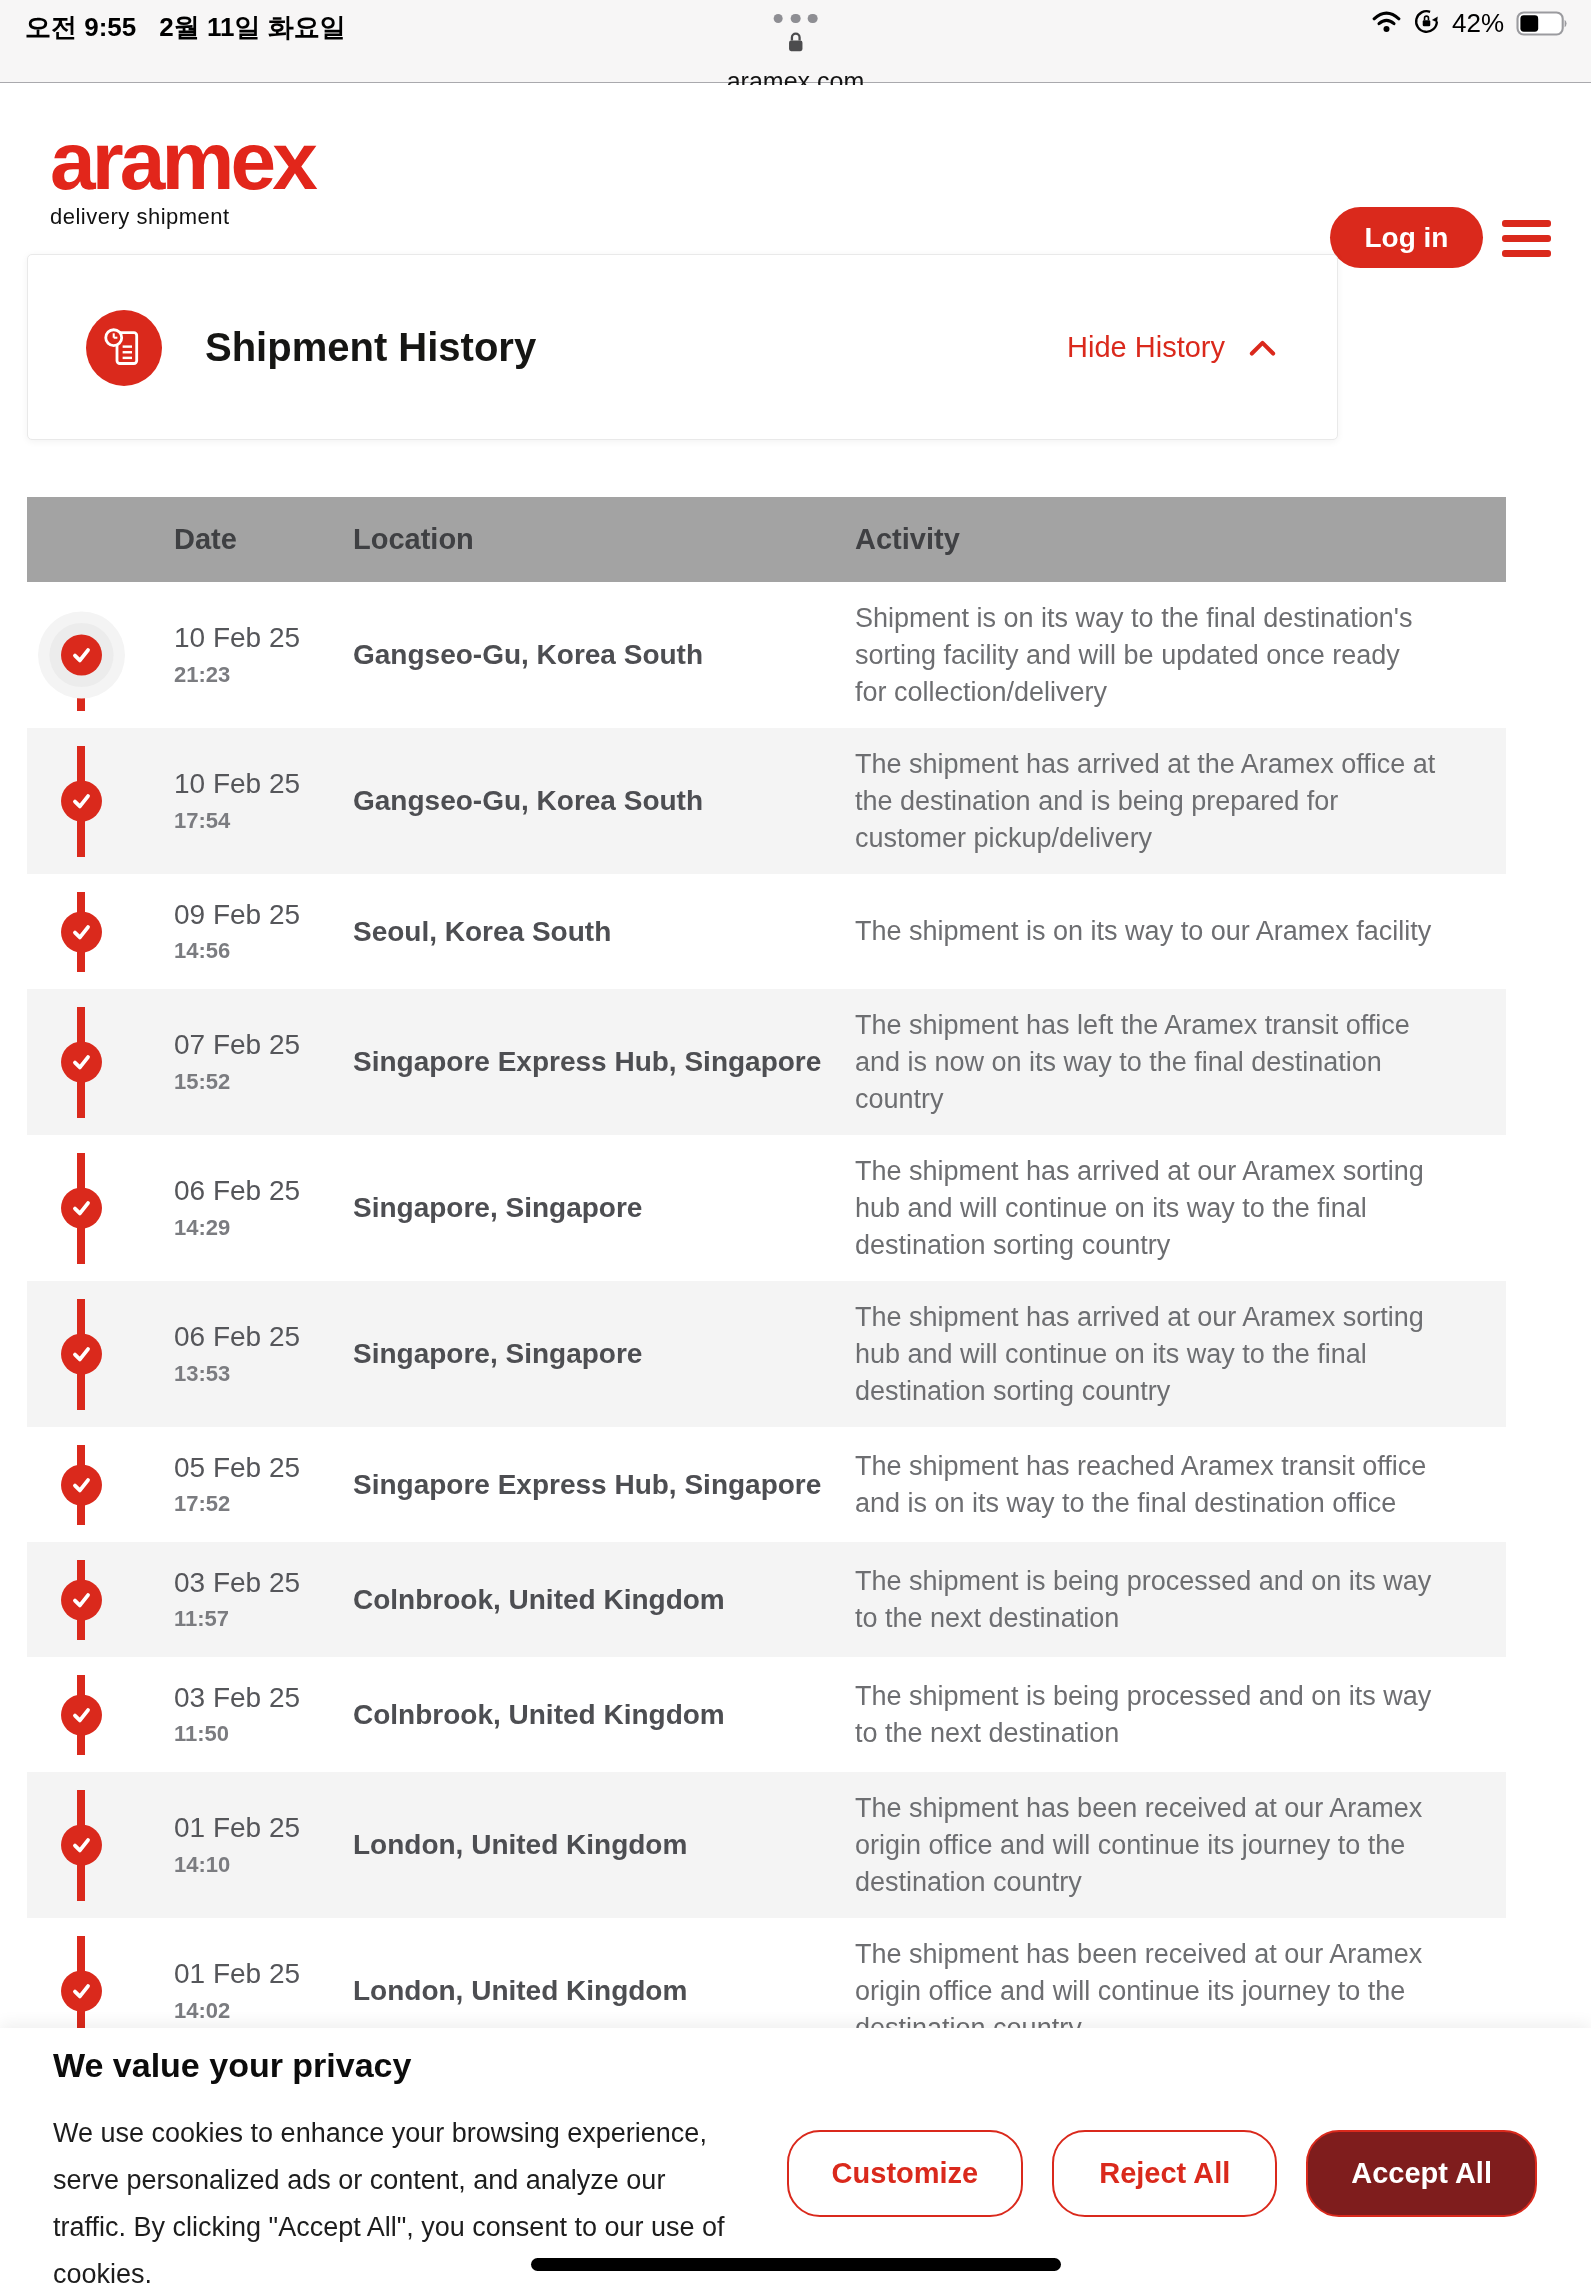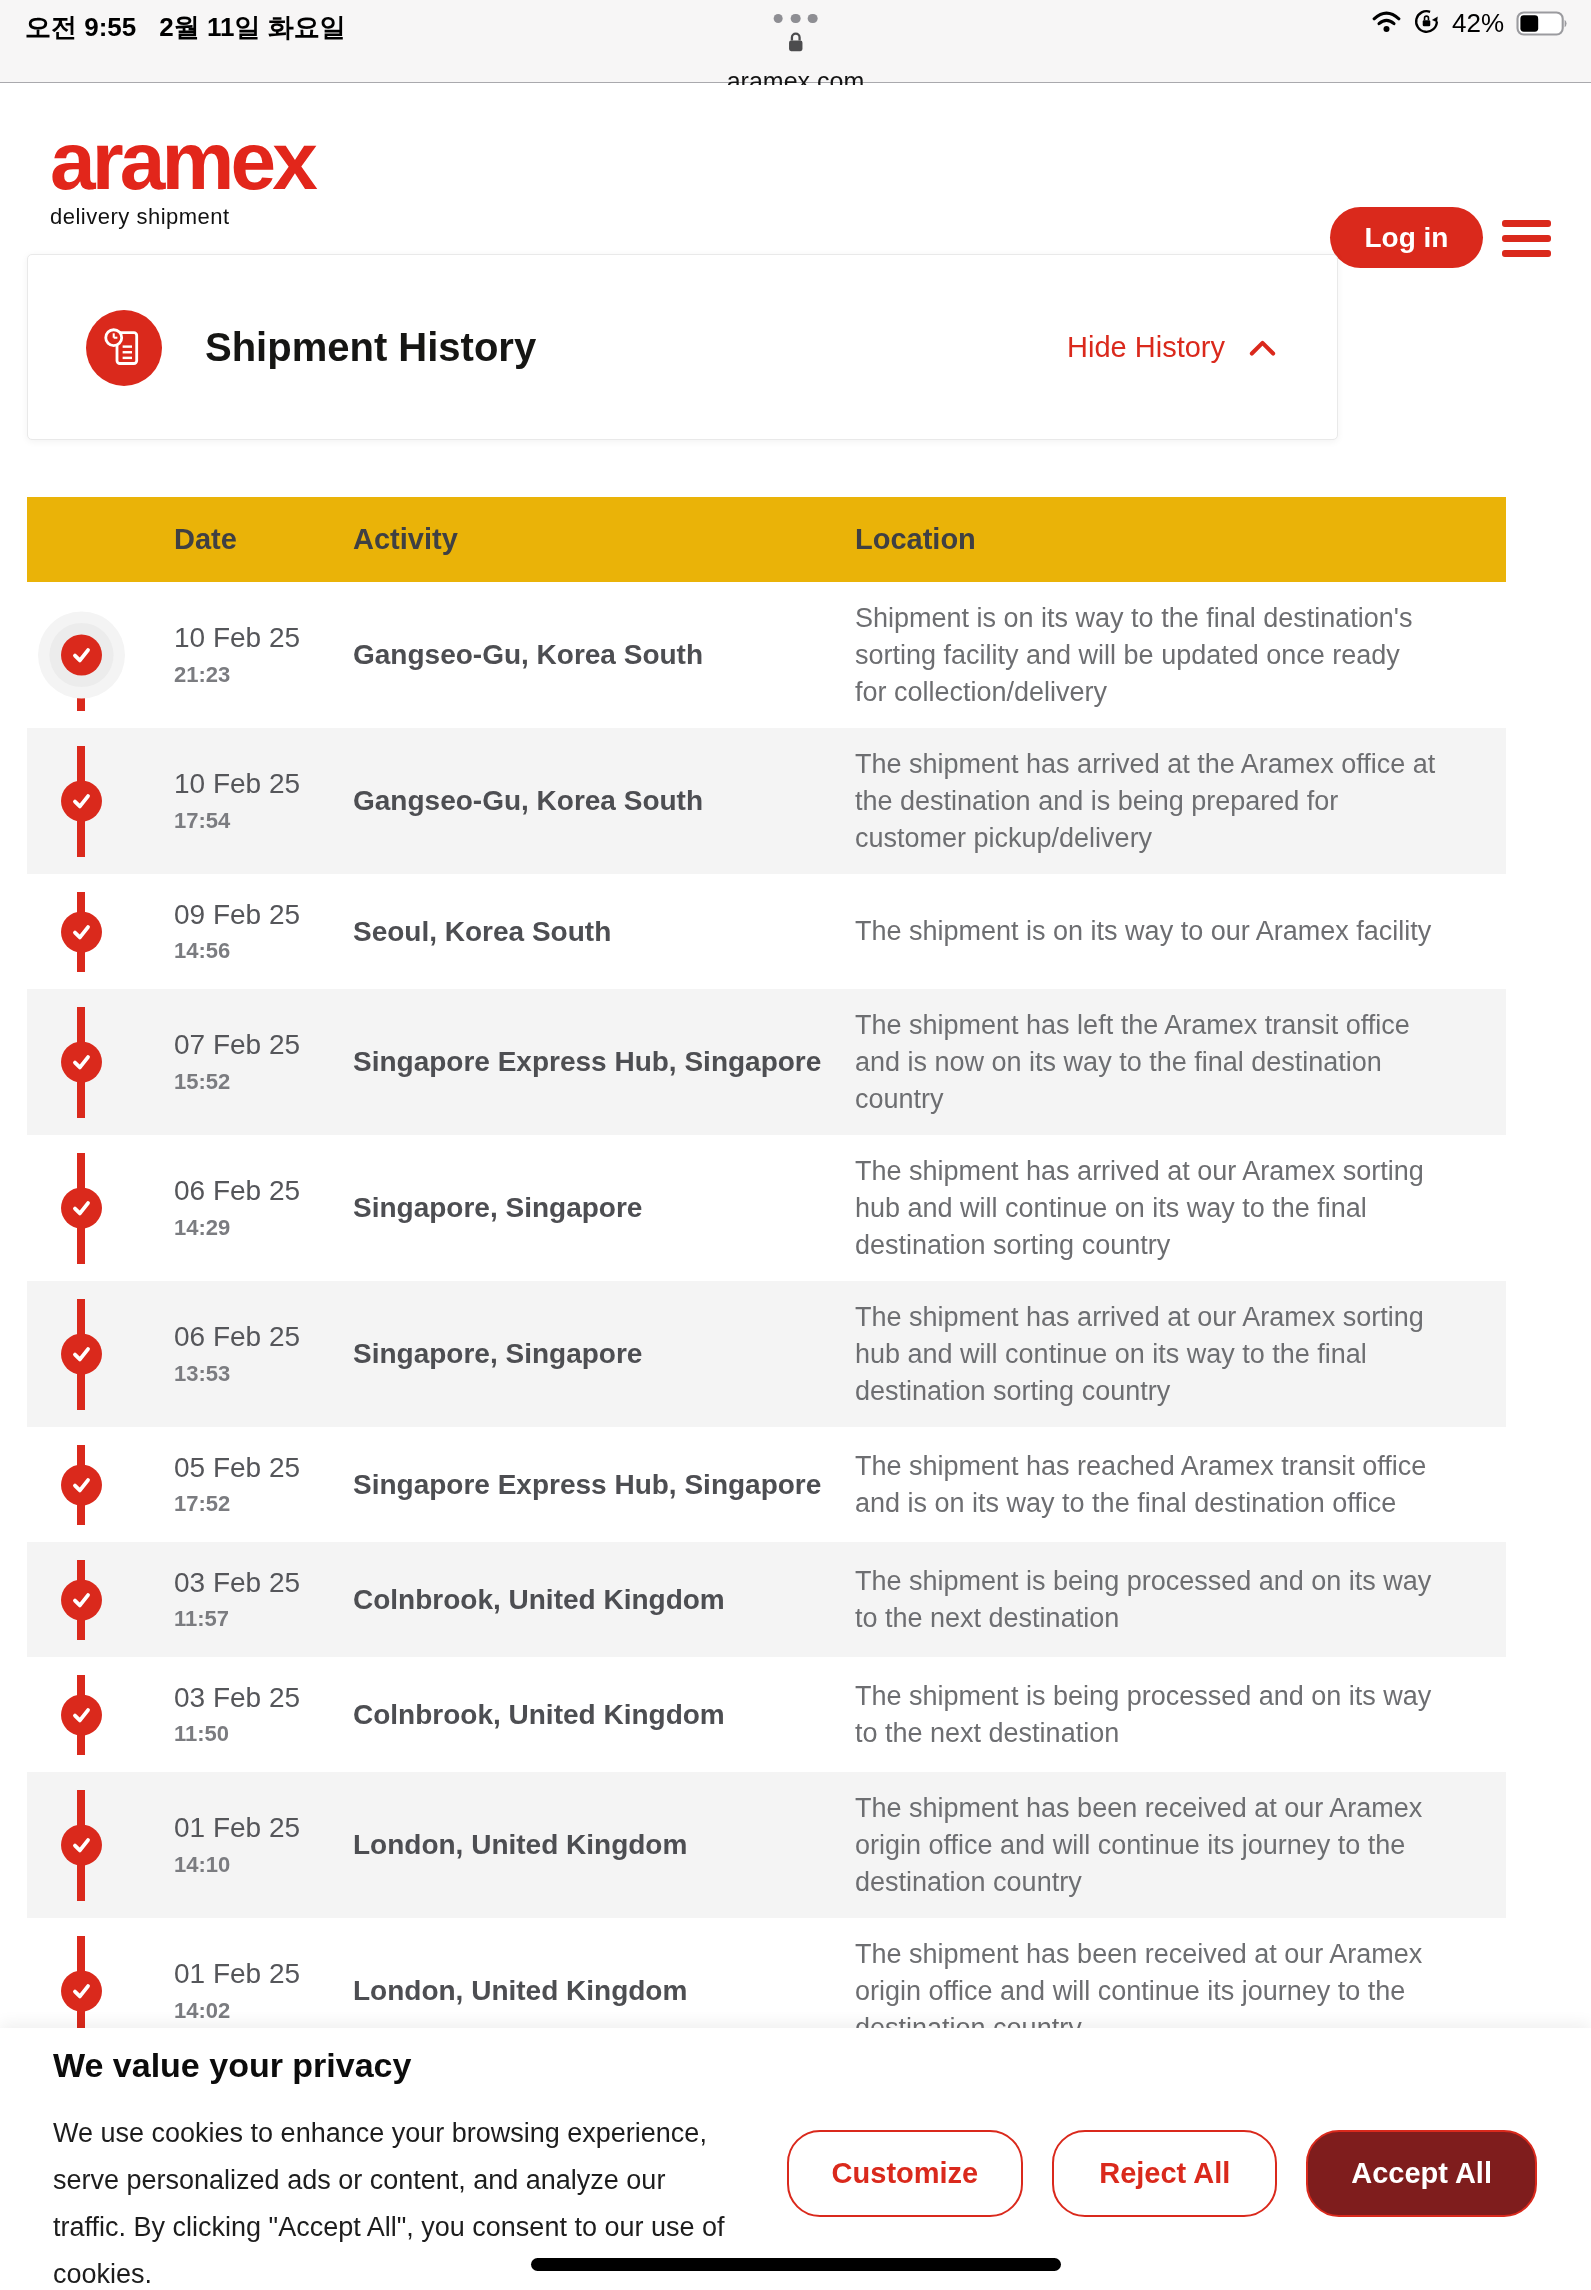--- a/index.html
+++ b/index.html
@@ -41,21 +41,21 @@
                   box-shadow:0 1.9px 7.8px rgba(0,0,0,0.05); }
   .hc-icon { position:absolute; left:58px; top:55px; width:76px; height:76px;
              border-radius:50%; background:#da291c; display:flex; align-items:center; justify-content:center; }
   .hc-title { position:absolute; left:177px; top:70px; font-size:40px; font-weight:600; color:#161614; }
   .hide-history { position:absolute; right:60px; top:76px; display:flex; align-items:center; gap:23px; cursor:pointer; }
   .hide-history span { font-size:29px; font-weight:500; color:#da291c; }
 
   
   .history-table { position:absolute; top:497px; left:27px; width:1479px; }
   .grid { display:grid; grid-template-columns:118px 208px 502px 1fr; }
-  .table-head { background:#eab308; height:85px; align-items:center; }
+  .table-head { background:#a3a3a3; height:85px; align-items:center; }
   .th { font-size:29px; font-weight:700; color:#3f4043; }
   .th.date { padding-left:29px; }
   .row { position:relative; min-height:115px; padding:17.5px 0; align-items:center; }
   .row.alt { background:#f4f4f4; }
   .t-cell { position:relative; align-self:stretch; }
   .t-line { position:absolute; left:50px; top:0; bottom:0; width:7.8px; background:#da291c; }
   .row.first .t-line { top:50%; }
   .t-circle { position:absolute; left:34px; top:50%; transform:translateY(-50%);
               width:41px; height:41px; border-radius:50%; background:#da291c;
               display:flex; align-items:center; justify-content:center; }
@@ -165,22 +165,22 @@
       <svg width="29" height="19.4" viewBox="0 0 30 20">
         <polyline points="4,16 15,5 26,16" fill="none" stroke="#da291c" stroke-width="4.2" stroke-linecap="round" stroke-linejoin="round"></polyline>
       </svg>
     </div>
   </div>
 
   <div class="history-table">
     <div class="grid table-head">
       <div></div>
       <div class="th date">Date</div>
+      <div class="th">Location</div>
       <div class="th">Activity</div>
-      <div class="th">Location</div>
     </div>
     <div>
         <div class="grid row first">
       <div class="t-cell">
         <span class="t-line"></span>
         <span class="t-circle">
           <svg width="25" height="25" viewBox="0 0 46 46">
             <polyline points="11,24 20,33 35,14" fill="none" stroke="#fff" stroke-width="7" stroke-linecap="round" stroke-linejoin="round"></polyline>
           </svg>
         </span>

